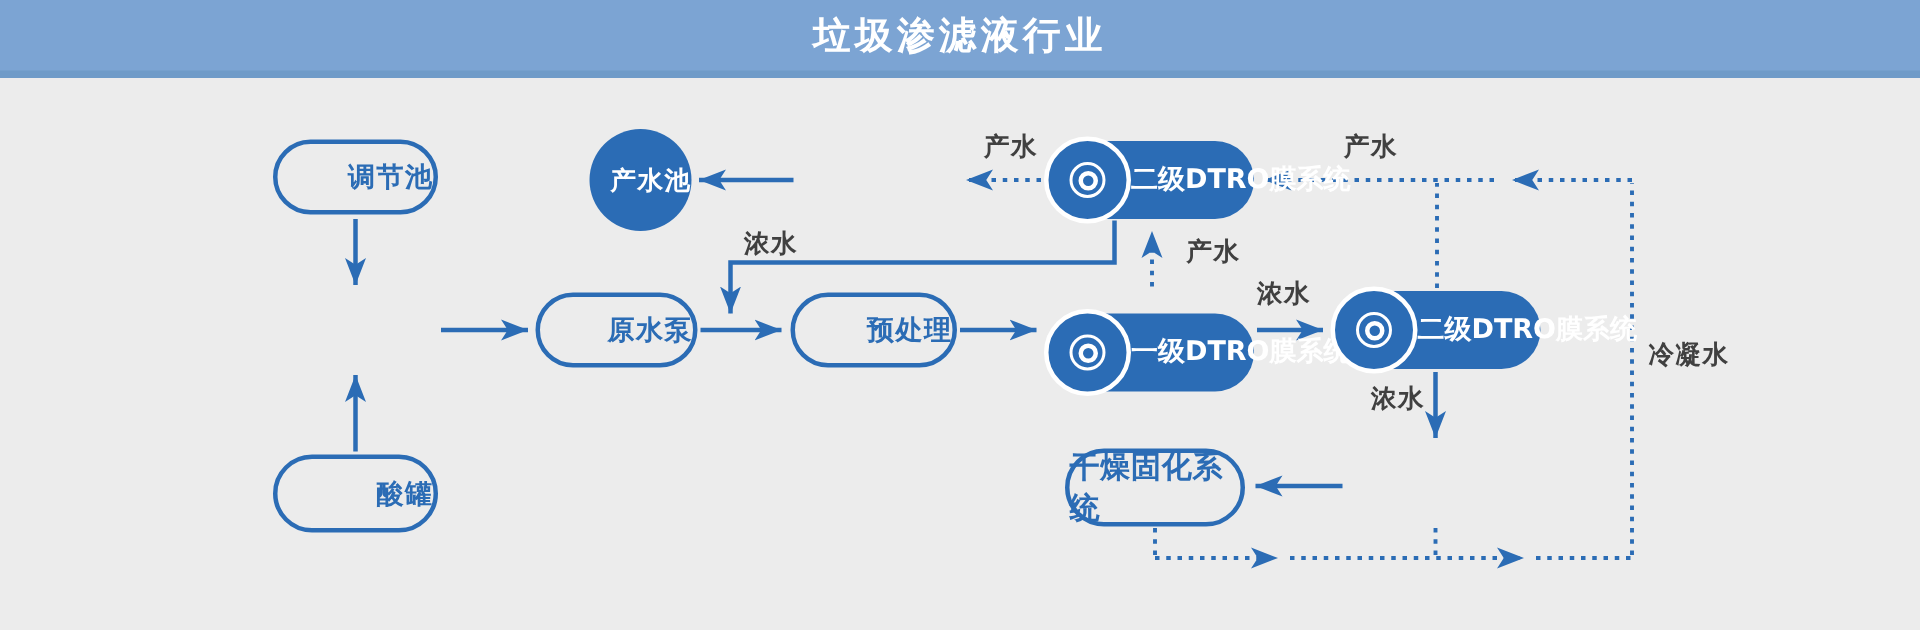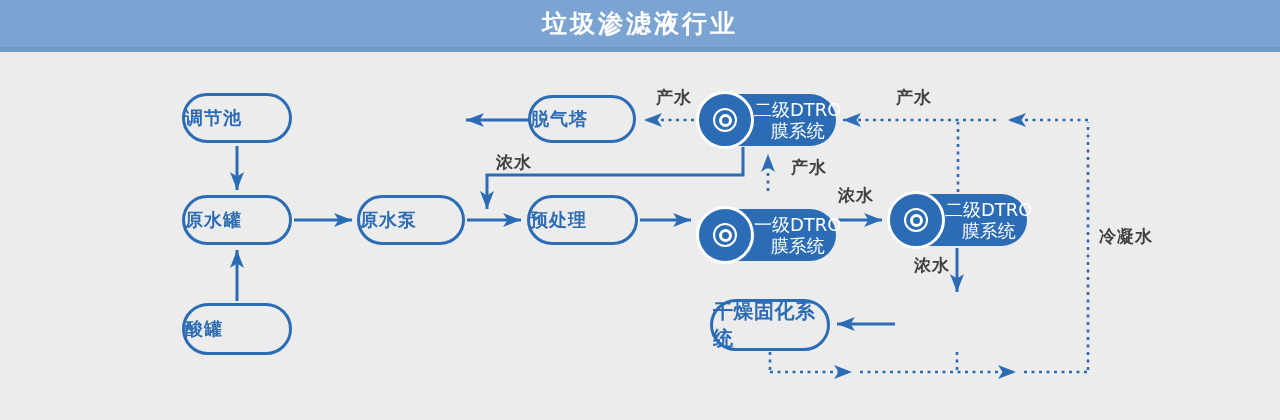--- a/index.html
+++ b/index.html
@@ -21,21 +21,21 @@
     margin:0;color:#ffffff;font-size:25px;font-weight:bold;
     letter-spacing:3px;
   }
 
   
   svg.edges{position:absolute;left:0;top:0;width:1280px;height:420px;}
   .solid-edge{stroke:#2b6cb5;stroke-width:3;fill:none;}
   .dashed-edge{stroke:#2b6cb5;stroke-width:2.6;fill:none;stroke-dasharray:3 4.5;}
 
   
-  .node{position:absolute;box-sizing:border-box;display:flex;align-items:center;justify-content:flex-start;}
+  .node{position:absolute;box-sizing:border-box;display:flex;align-items:center;justify-content:flex-end;}
   .stadium{
     border:3px solid #2b6cb5;border-radius:30px;background:#ececec;
     color:#2b6cb5;font-weight:bold;font-size:18px;letter-spacing:1px;
   }
   .stadium.small-text{font-size:20px;letter-spacing:0.5px;}
   .circle-node{
     border-radius:50%;background:#2b6cb5;color:#ffffff;
     font-weight:bold;font-size:17px;letter-spacing:1px;
   }
   .pill{
@@ -47,22 +47,22 @@
     width:58px;height:58px;margin:-3px 0 -3px -1px;
     border:3px solid #ffffff;border-radius:50%;background:#2b6cb5;
     display:flex;align-items:center;justify-content:center;
   }
   .ring-o{
     box-sizing:border-box;width:24px;height:24px;border:2px solid #ffffff;border-radius:50%;
     display:flex;align-items:center;justify-content:center;
   }
   .ring-i{box-sizing:border-box;width:13px;height:13px;border:3px solid #ffffff;border-radius:50%;}
   .pill-label{
-    flex:1;display:flex;flex-direction:column;align-items:center;justify-content:center;
-    font-weight:normal;font-size:18px;line-height:1.18;padding-right:7px;white-space:nowrap;
+    flex:1;display:flex;align-items:center;justify-content:center;
+    font-weight:bold;font-size:18px;line-height:1.18;padding-right:7px;white-space:nowrap;
   }
 
   
   .edge-label{
     position:absolute;transform:translateX(-50%);
     color:#404040;font-weight:bold;font-size:17px;letter-spacing:1px;white-space:nowrap;
   }
 </style>
 </head>
 <body>
@@ -101,40 +101,37 @@
     <path class="dashed-edge" d="M957 352 L957 372"></path>
     <path class="dashed-edge" d="M770 372 L852 372" marker-end="url(#ah)"></path>
     <path class="dashed-edge" d="M860 372 L1016 372" marker-end="url(#ah)"></path>
     <path class="dashed-edge" d="M1024 372 L1088 372"></path>
   </svg>
 
   <div class="node stadium" style="left:182px;top:93px;width:110px;height:50px">
     <span>调节池</span>
   </div>
 
+  <div class="node circle-node" style="left:393px;top:86px;width:68px;height:68px">
+    <span>产水池</span>
+  </div>
 
-  <div class="node stadium" style="left:528px;top:95px;width:108px;height:48px">
-    <span>脱气塔</span>
-  </div>
 
   <div class="node pill" style="left:697px;top:94px;width:139px;height:52px">
     <div class="disc">
       <div class="ring-o">
         <div class="ring-i"></div>
       </div>
     </div>
     <div class="pill-label">
       <span>二级DTRO</span>
       <span>膜系统</span>
     </div>
   </div>
 
-  <div class="node stadium" style="left:182px;top:195px;width:110px;height:50px">
-    <span>原水罐</span>
-  </div>
 
   <div class="node stadium" style="left:527px;top:195px;width:111px;height:50px">
     <span>预处理</span>
   </div>
 
   <div class="node stadium" style="left:357px;top:195px;width:108px;height:50px">
     <span>原水泵</span>
   </div>
 
   <div class="node pill" style="left:697px;top:209px;width:139px;height:52px">

